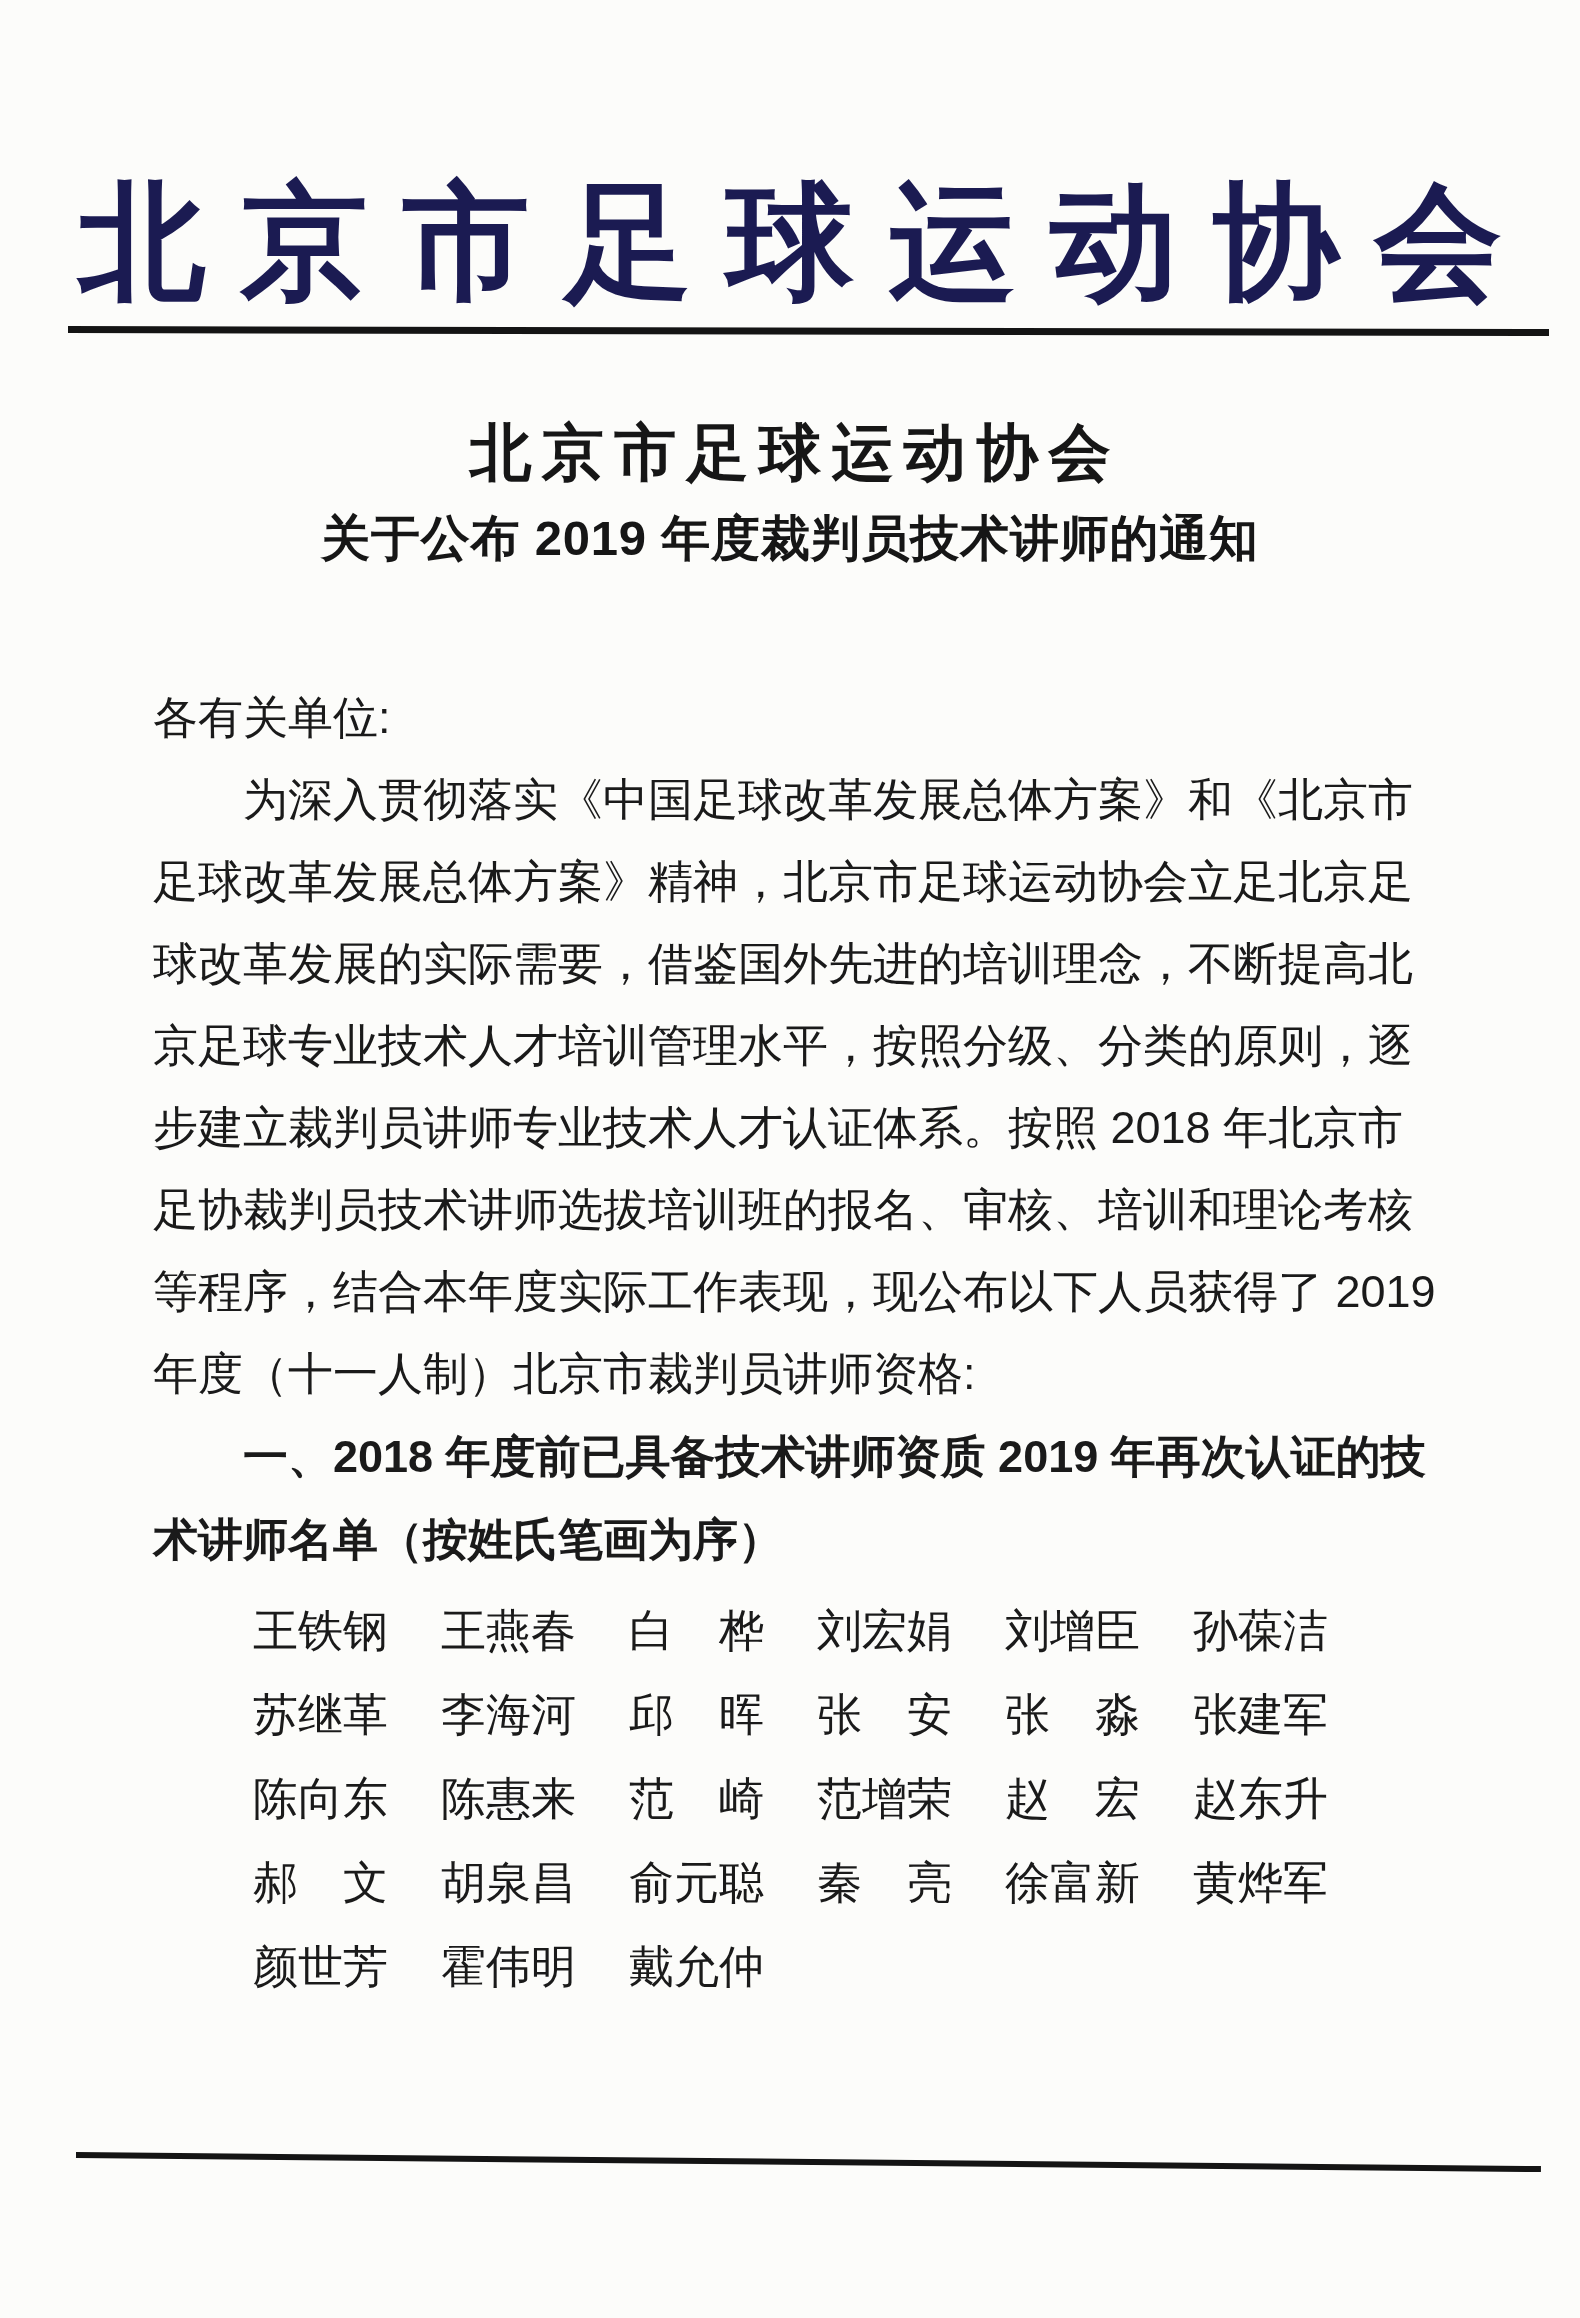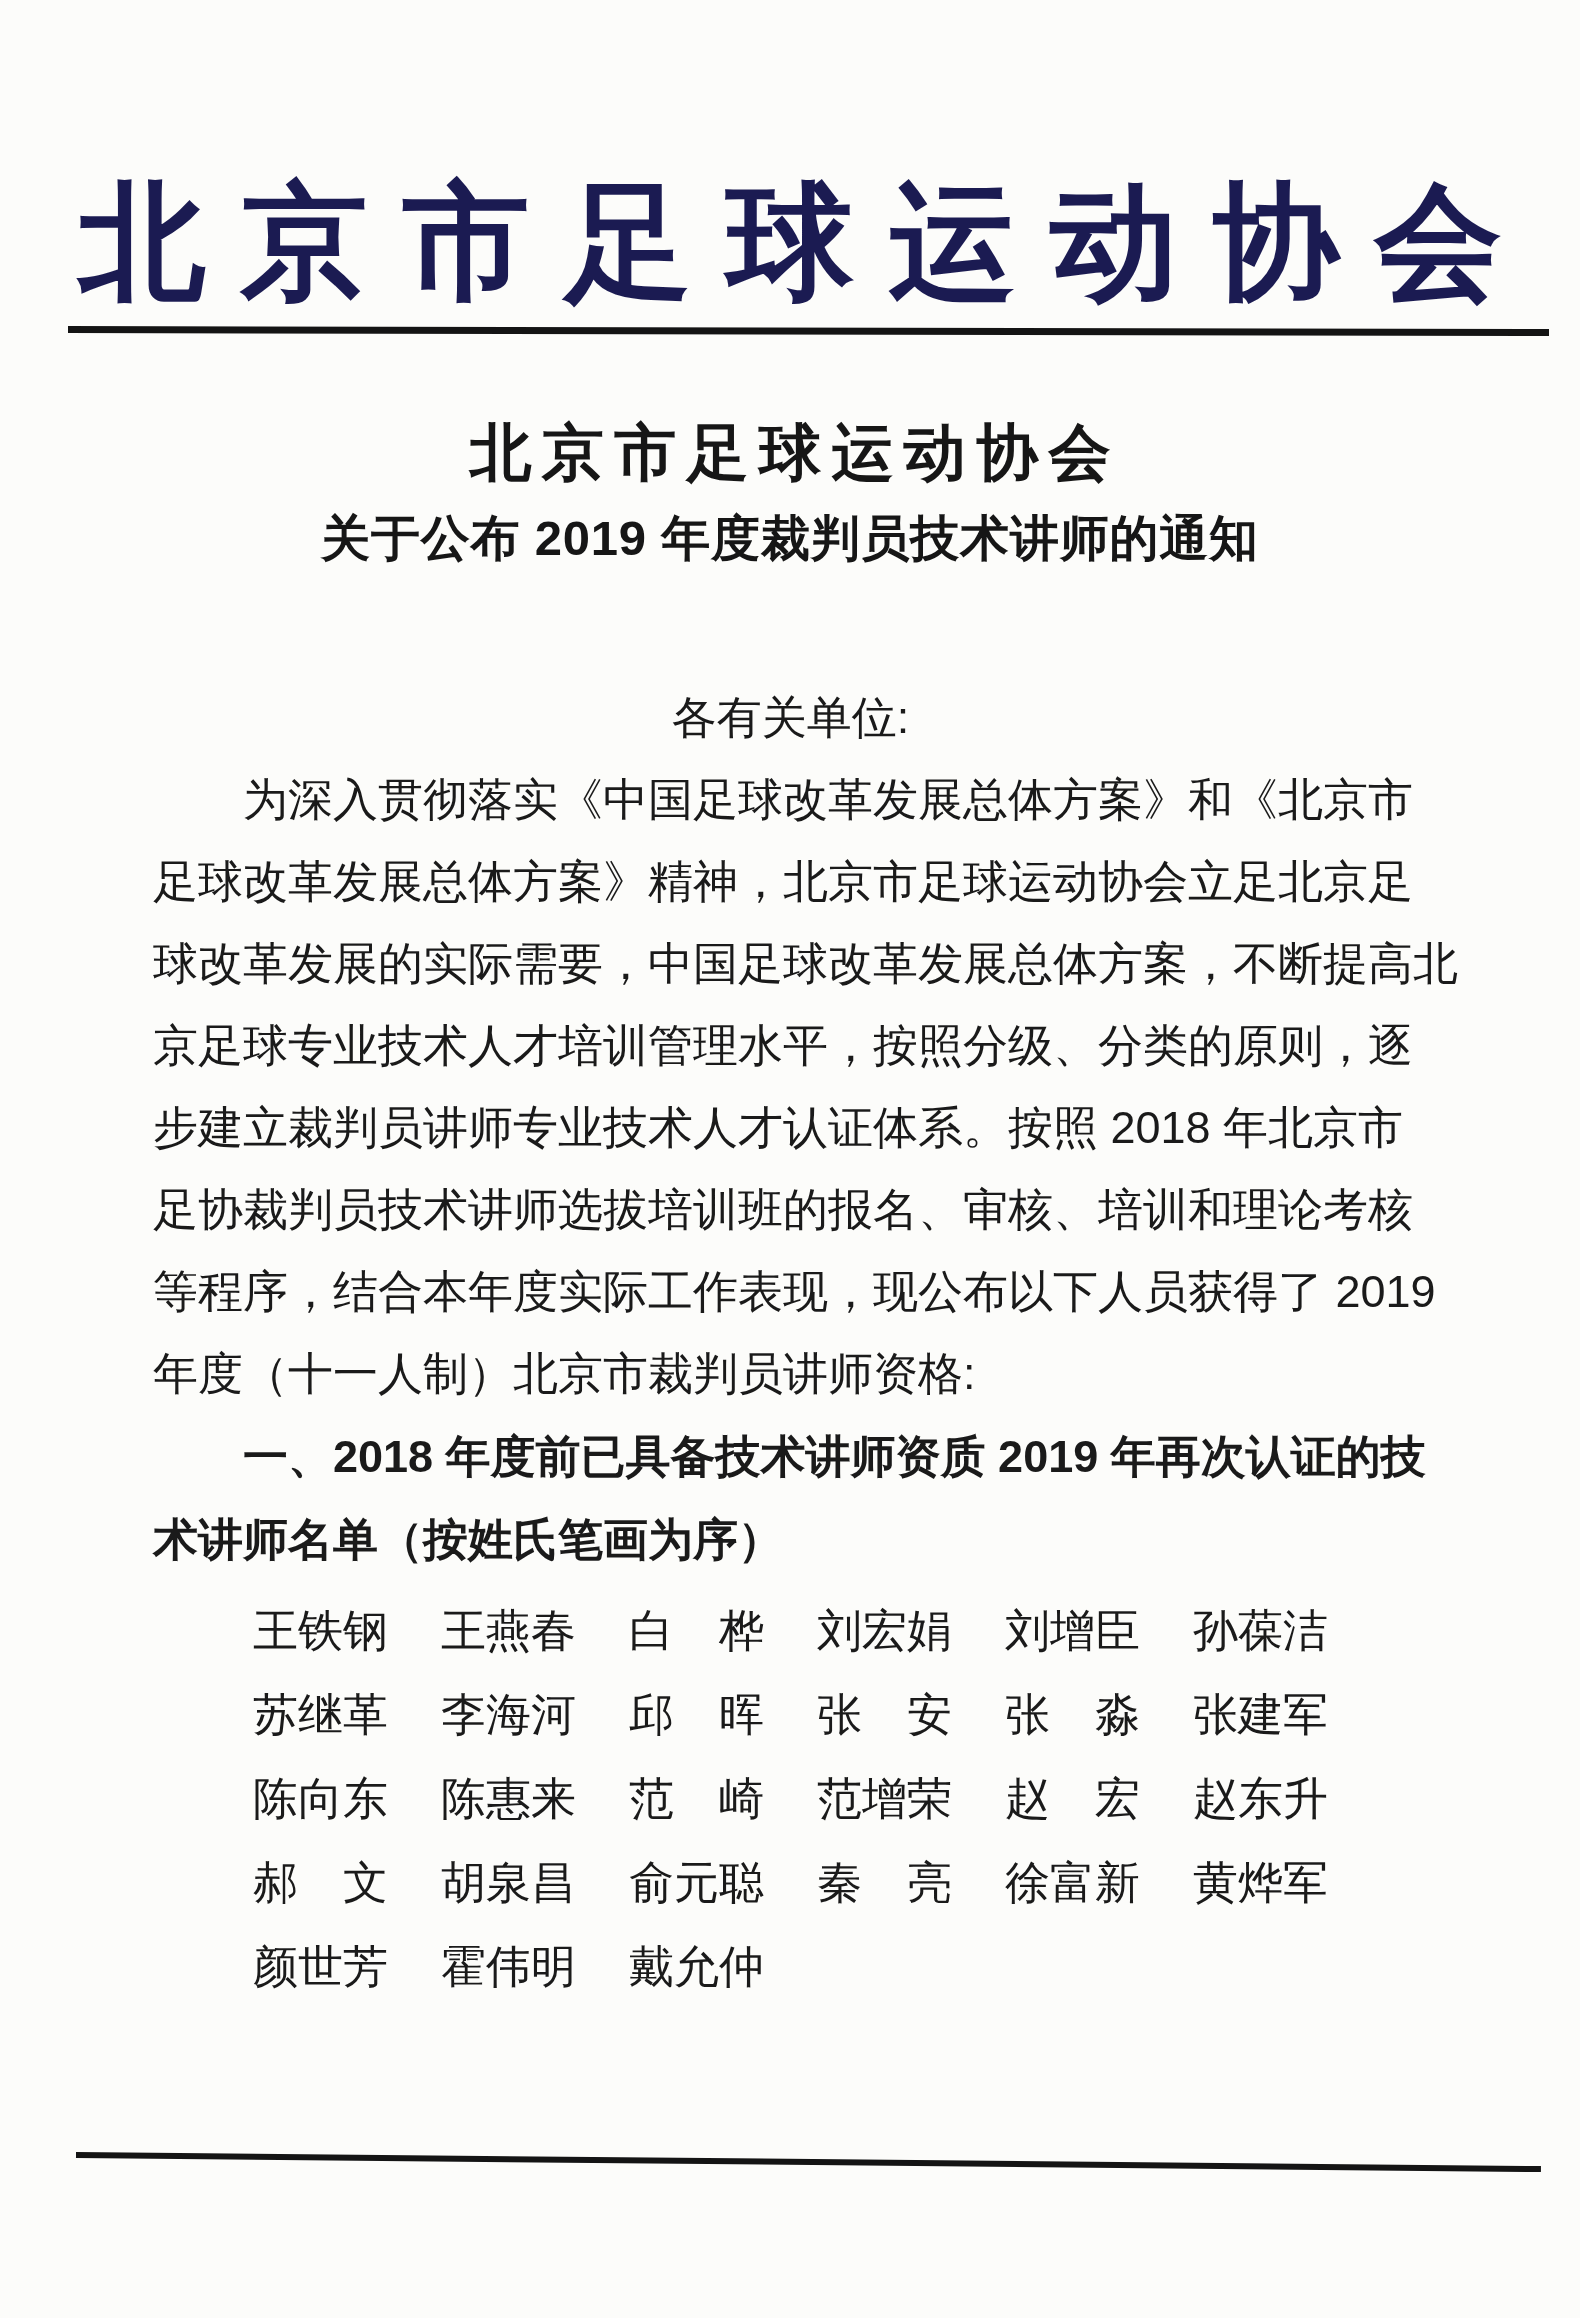--- a/index.html
+++ b/index.html
@@ -84,21 +84,20 @@
     top: 677px;
     left: 153px;
     width: 1275px;
     font-size: 45px;
     color: var(--body-color);
   }
   .salutation {
     height: 82px;
     line-height: 82px;
     white-space: nowrap;
-    text-align: center;
   }
   .para-line {
     height: 82px;
     line-height: 82px;
     white-space: nowrap;
   }
   .para-line.indent { padding-left: 90px; }
 
   .section-heading div {
     height: 83px;
@@ -131,21 +130,21 @@
     <div class="doc-title-line1">北京市足球运动协会</div>
     <div class="doc-title-line2">关于公布 2019 年度裁判员技术讲师的通知</div>
   </div>
 
   <div class="body-block">
     <div class="salutation">各有关单位:</div>
 
     <div id="paragraph">
         <div class="para-line indent">为深入贯彻落实《中国足球改革发展总体方案》和《北京市</div>
         <div class="para-line">足球改革发展总体方案》精神，北京市足球运动协会立足北京足</div>
-        <div class="para-line">球改革发展的实际需要，中国足球改革发展总体方案，不断提高北</div>
+        <div class="para-line">球改革发展的实际需要，借鉴国外先进的培训理念，不断提高北</div>
         <div class="para-line">京足球专业技术人才培训管理水平，按照分级、分类的原则，逐</div>
         <div class="para-line">步建立裁判员讲师专业技术人才认证体系。按照 2018 年北京市</div>
         <div class="para-line">足协裁判员技术讲师选拔培训班的报名、审核、培训和理论考核</div>
         <div class="para-line">等程序，结合本年度实际工作表现，现公布以下人员获得了 2019</div>
         <div class="para-line">年度（十一人制）北京市裁判员讲师资格:</div>
       </div>
 
     <div class="section-heading">
       <div class="heading-line1">一、2018 年度前已具备技术讲师资质 2019 年再次认证的技</div>
       <div class="heading-line2">术讲师名单（按姓氏笔画为序）</div>

